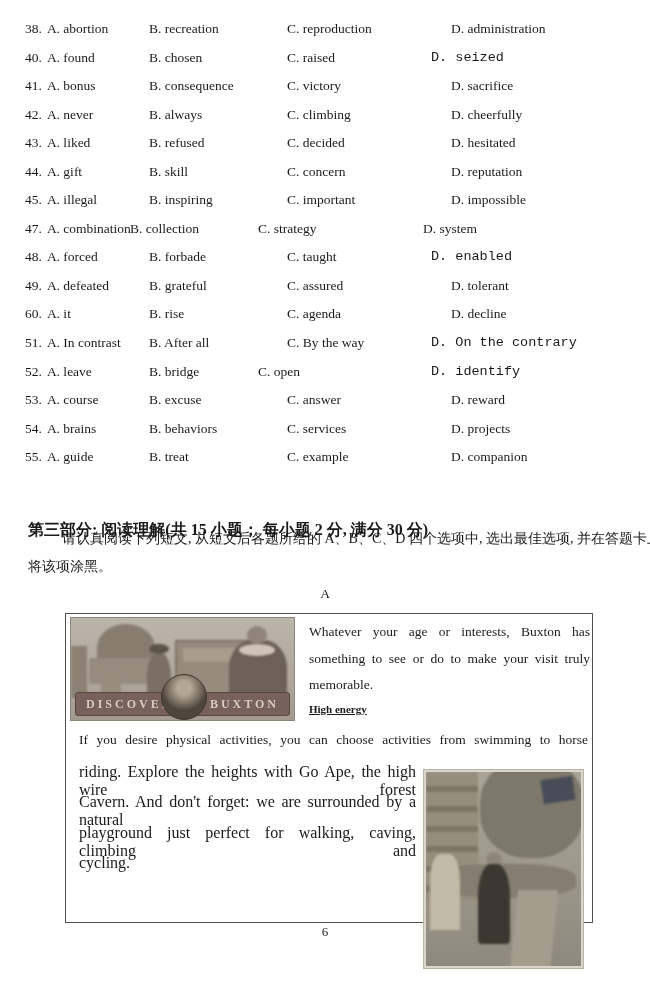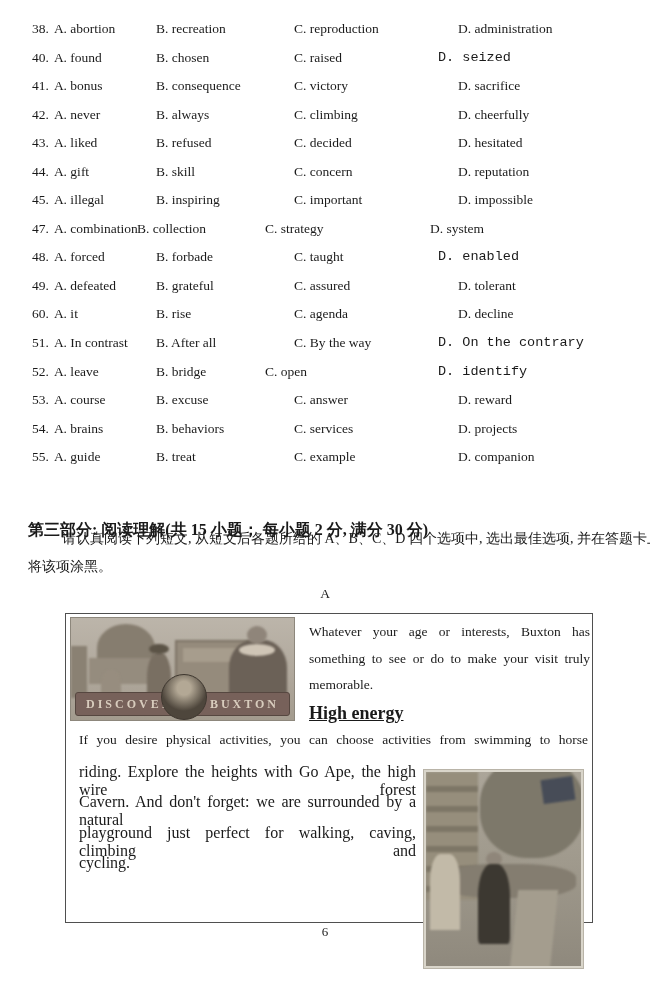--- a/index.html
+++ b/index.html
@@ -3,21 +3,21 @@
 <meta charset="utf-8">
 <style>
   html,body{margin:0;padding:0;}
   body{
     width:650px;height:991px;position:relative;background:#ffffff;
     font-family:"Liberation Serif","DejaVu Serif",serif;color:#1a1a1a;
     overflow:hidden;
   }
   
   .questions{position:absolute;left:0;top:18px;width:650px;}
-  .q-row{position:relative;height:28.55px;font-size:13.5px;margin-left:7px;}
+  .q-row{position:relative;height:28.55px;font-size:13.5px;}
   .cell{position:absolute;top:3px;white-space:nowrap;}
   .c0{left:25px;}
   .c1{left:149px;}
   .c2{left:287px;}
   .c3{left:451px;}
   .num{margin-right:5px;}
   .dl .c3{left:431px;font-family:Liberation Mono, monospace;}
   .cl .c2{left:258px;}
   .r47 .c1{left:130px;}
   .r47 .c2{left:258px;}
@@ -25,21 +25,21 @@
   
   .sec-title{position:absolute;left:28px;top:500px;font-size:16px;font-weight:bold;white-space:nowrap;margin-top:20px;}
   .instr1{position:absolute;left:62px;top:530px;width:560px;font-size:14px;white-space:nowrap;}
   .instr2{position:absolute;left:28px;top:558px;font-size:14px;white-space:nowrap;}
   .passage-label{position:absolute;left:0;top:586px;width:650px;text-align:center;font-size:13.5px;}
   
   .reading-box{position:absolute;left:65px;top:613px;width:526px;height:308px;border:1px solid #4f4f4f;}
   .jl{text-align:justify;text-align-last:justify;}
   .intro{position:absolute;left:243px;top:10px;width:281px;font-size:13.5px;}
   .intro div{height:26.6px;}
-  .high-energy{position:absolute;left:243px;top:89px;font-size:18px;font-weight:bold;text-decoration:underline;}
+  .high-energy{position:absolute;left:243px;top:89px;font-size:11px;font-weight:bold;text-decoration:underline;}
   .body-l1{position:absolute;left:13px;top:118px;width:509px;font-size:13.5px;}
   .body-rest{position:absolute;left:13px;top:149px;width:337px;font-size:16px;}
   .body-rest div{height:30.4px;}
   
   .photo1{position:absolute;left:5px;top:4px;width:223px;height:102px;overflow:hidden;
     background:linear-gradient(180deg,#bcb5aa 0%,#b0a89c 55%,#a39b8e 100%);outline:1px solid #8d877c;}
   .photo1 .paint{position:absolute;filter:blur(1px);}
   .dome{left:26px;top:6px;width:58px;height:48px;background:#867d6f;border-radius:50% 50% 8% 8%;}
   .dome-b{left:18px;top:40px;width:76px;height:26px;background:#958c7e;}
   .door{left:0px;top:28px;width:16px;height:52px;background:#8a8173;}

